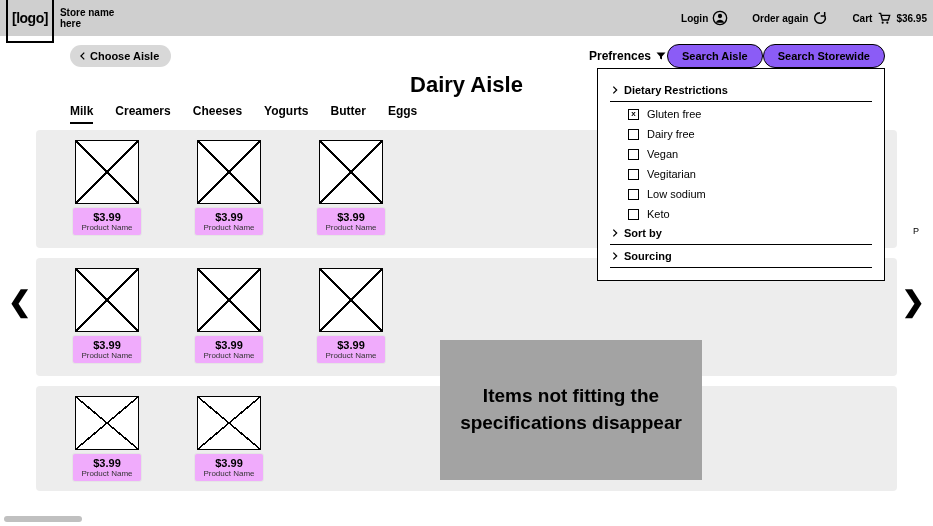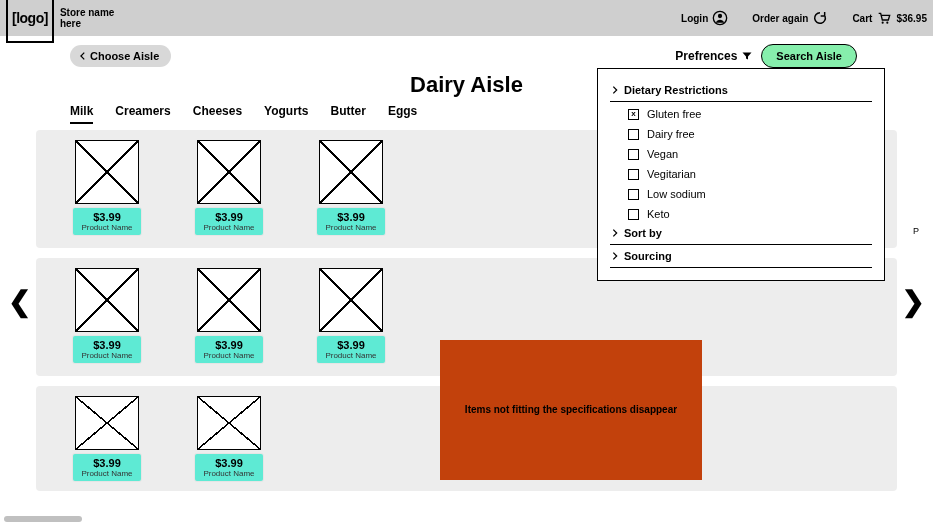--- a/index.html
+++ b/index.html
@@ -7,25 +7,25 @@
 
     
     .topbar { height: 36px; background: #cfcfcf; display: flex; align-items: center; padding: 0 6px; }
     .logo { border: 2px solid #000; padding: 15px 4px; font-weight: 900; font-size: 14px; letter-spacing: -0.5px; }
     .storename { margin-left: 6px; font-weight: 700; font-size: 10px; line-height: 1.1; }
     .topbar-right { margin-left: auto; display: flex; align-items: center; gap: 24px; font-weight: 700; font-size: 10px; }
     .topbar-right .grp { display: flex; align-items: center; gap: 4px; cursor: pointer; }
     svg.icon { width: 16px; height: 16px; }
 
     
-    .header-row { display: flex; align-items: center; padding: 8px 76px 0 70px; gap: 8px; }
+    .header-row { display: flex; align-items: center; padding: 8px 48px 0 70px; }
     .choose-aisle { background: #d8d8d8; border-radius: 14px; padding: 5px 12px 5px 8px; font-weight: 700; font-size: 11px; display: flex; align-items: center; gap: 2px; cursor: pointer; }
     .hdr-spacer { flex: 1; }
     .prefs { font-weight: 700; font-size: 12px; display: flex; align-items: center; gap: 4px; cursor: pointer; }
-    .search-btn { border: 1.5px solid #000; border-radius: 14px; padding: 5px 14px; font-weight: 700; font-size: 11px; background: #86efac; cursor: pointer; }
+    .search-btn { border: 1.5px solid #000; border-radius: 14px; padding: 5px 14px; font-weight: 700; font-size: 11px; background: #8b5cf6; cursor: pointer; }
 
     .title-area { padding: 4px 70px 0 70px; text-align: center; }
     .title { font-weight: 800; font-size: 22px; }
     .tabs { display: flex; gap: 22px; margin-top: 6px; font-weight: 700; font-size: 12px; }
     .tab { cursor: pointer; padding-bottom: 4px; }
     .tab.active { border-bottom: 2px solid #000; }
 
     
     .content { position: relative; margin-top: 6px; height: 390px; }
     .arrow-left, .arrow-right { position: absolute; top: 155px; font-size: 28px; font-weight: 900; cursor: pointer; user-select: none; }
@@ -35,36 +35,36 @@
     .rows { position: absolute; left: 36px; right: 36px; top: 0; display: flex; flex-direction: column; gap: 10px; }
     .row-bg { background: #ededed; border-radius: 4px; padding: 10px 34px; display: flex; gap: 48px; position: relative; height: 118px; }
     .row-bg.last { height: 105px; }
     .peek { position: absolute; right: -22px; top: 96px; font-size: 9px; color: #000; }
 
     .product { width: 74px; display: flex; flex-direction: column; align-items: center; }
     .thumb { width: 64px; height: 64px; border: 1.5px solid #000; background: #fff; position: relative; }
     .thumb::before, .thumb::after { content: ""; position: absolute; left: 0; right: 0; top: 0; bottom: 0; }
     .thumb::before { background: linear-gradient(to top right, transparent calc(50% - .8px), #000 calc(50% - .8px), #000 calc(50% + .8px), transparent calc(50% + .8px)); }
     .thumb::after { background: linear-gradient(to top left, transparent calc(50% - .8px), #000 calc(50% - .8px), #000 calc(50% + .8px), transparent calc(50% + .8px)); }
-    .price-card { background: #5eead4; border-radius: 2px; margin-top: 4px; padding: 3px 8px; text-align: center; box-shadow: 0 0 0 1px rgba(0,0,0,0.03); }
+    .price-card { background: #f0abfc; border-radius: 2px; margin-top: 4px; padding: 3px 8px; text-align: center; box-shadow: 0 0 0 1px rgba(0,0,0,0.03); }
     .price { font-weight: 800; font-size: 11px; }
     .pname { font-size: 8px; color: #333; }
 
     
     .pref-panel { position: absolute; right: 48px; top: 68px; width: 288px; background: #fff; border: 1.5px solid #000; padding: 10px 12px 12px 12px; z-index: 5; }
     .pref-section { border-bottom: 1px solid #000; padding: 5px 0; font-weight: 700; font-size: 11px; display: flex; align-items: center; gap: 4px; cursor: pointer; }
     .pref-options { padding: 6px 0 2px 18px; display: flex; flex-direction: column; gap: 8px; font-size: 11px; }
     .cb-row { display: flex; align-items: center; gap: 8px; }
     .cb { width: 11px; height: 11px; border: 1.5px solid #000; display: inline-flex; align-items: center; justify-content: center; font-size: 8px; font-weight: 900; line-height: 1; cursor: pointer; }
     .pref-actions { display: flex; justify-content: flex-end; gap: 10px; margin-top: 12px; }
     .pill-btn { border: 1.5px solid #000; border-radius: 12px; padding: 4px 12px; font-size: 11px; font-weight: 600; background: #fff; cursor: pointer; }
     .pill-btn.gray { background: #cfcfcf; border-color: #cfcfcf; }
 
     
-    .annotation { position: absolute; left: 440px; top: 340px; width: 262px; height: 140px; background: #c2410c; display: flex; align-items: center; justify-content: center; text-align: center; font-weight: 800; font-size: 10px; line-height: 1.4; padding: 10px; z-index: 4; }
+    .annotation { position: absolute; left: 440px; top: 340px; width: 262px; height: 140px; background: #a3a3a3; display: flex; align-items: center; justify-content: center; text-align: center; font-weight: 800; font-size: 19px; line-height: 1.4; padding: 10px; z-index: 4; }
 
     .scrollbar-ghost { position: absolute; bottom: 4px; left: 4px; width: 78px; height: 6px; background: #c0c0c0; border-radius: 3px; }
   </style>
 </head>
 <body>
 
 <div class="topbar">
   <span class="logo">[logo]</span>
   <span class="storename" style="white-space:pre-line">Store name
 here</span>
@@ -104,20 +104,21 @@
     <span>Choose Aisle</span>
   </span>
   <div class="hdr-spacer"></div>
   <span class="prefs">
     <span>Prefrences</span>
     <svg width="12" height="12" viewBox="0 0 24 24">
         <path d="M3 5h18l-7 8v6l-4-2v-4z" fill="#000"></path>
       </svg>
   </span>
   <span class="search-btn">Search Aisle</span>
+  <span class="search-btn">Search Storewide</span>
 </div>
 
 <div class="title-area">
   <div class="title">Dairy Aisle</div>
   <div class="tabs" id="tabs">
       <span class="tab active">Milk</span>
       <span class="tab">Creamers</span>
       <span class="tab">Cheeses</span>
       <span class="tab">Yogurts</span>
       <span class="tab">Butter</span>

